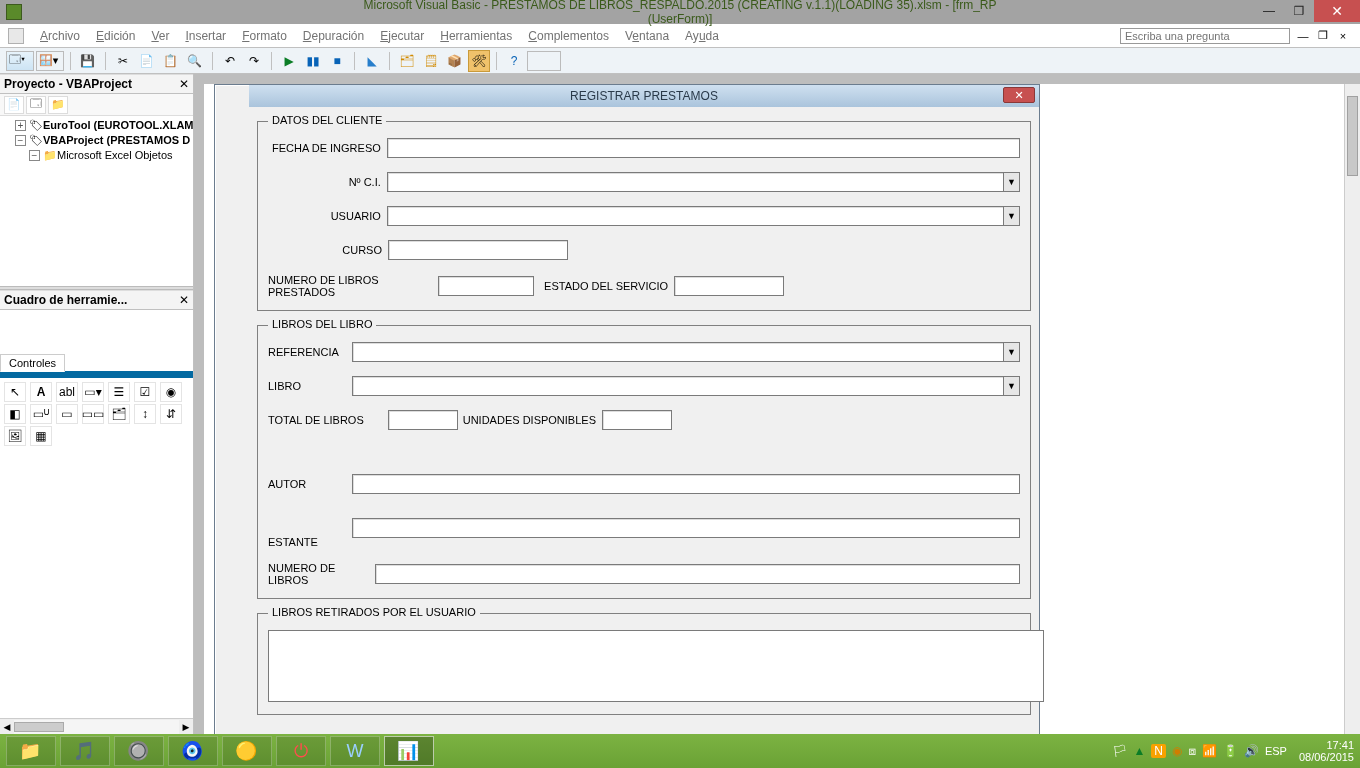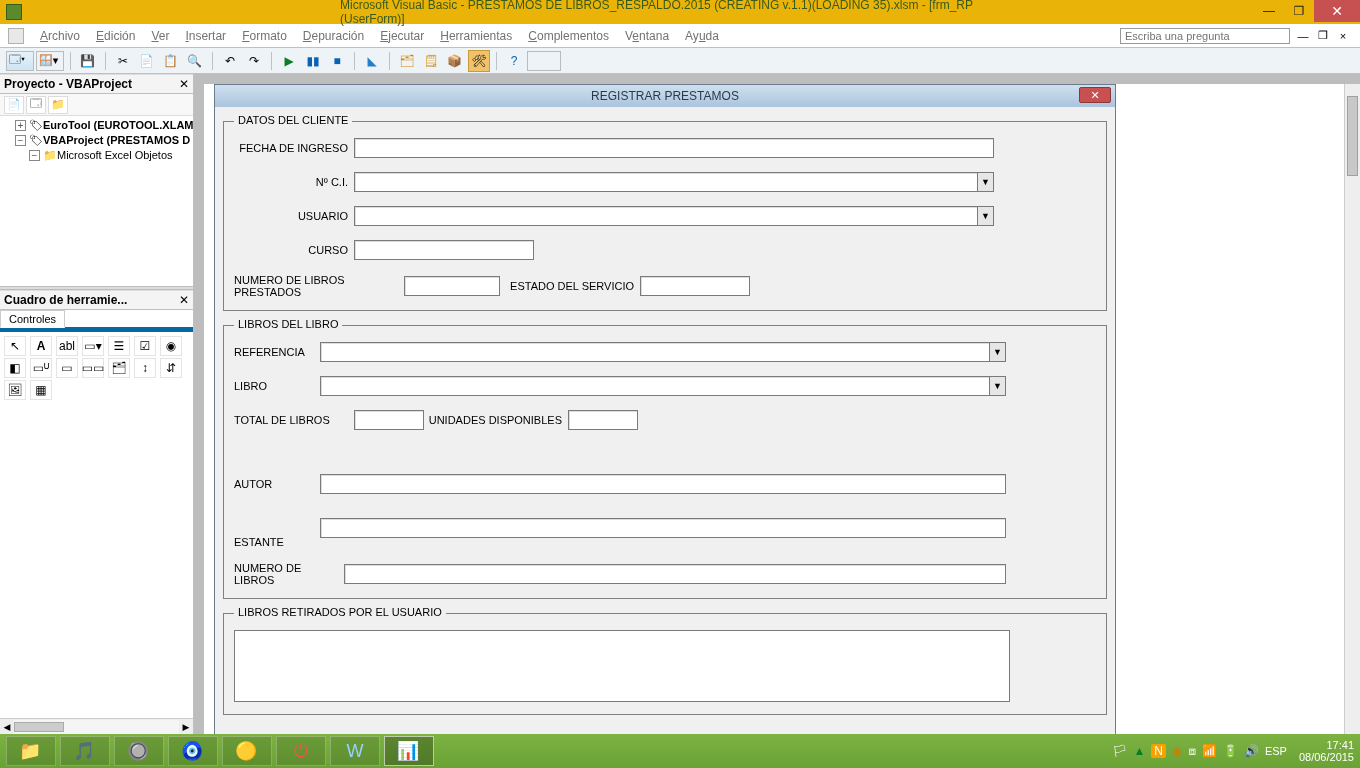--- a/index.html
+++ b/index.html
@@ -1,19 +1,19 @@
 <!DOCTYPE html>
 <html><head>
 <meta charset="utf-8">
 <style>
 * { margin: 0; padding: 0; box-sizing: border-box; font-family: "Segoe UI", Tahoma, sans-serif; }
 html, body { width: 1360px; height: 768px; overflow: hidden; background: #fff; }
 
 
-.titlebar { height: 24px; background: #eab308; display: flex; align-items: center; position: relative; }
+.titlebar { height: 24px; background: #a3a3a3; display: flex; align-items: center; position: relative; text-align: center; }
 .titlebar .icon { width: 16px; height: 16px; margin-left: 6px; background: #5a8a2a; border: 1px solid #3d5a1e; }
 .titlebar .title { position: absolute; left: 50%; transform: translateX(-50%); font-size: 12px; color: #3a5a1a; }
 .titlebar .wbtns { margin-left: auto; display: flex; height: 24px; }
 .titlebar .wbtn { width: 30px; height: 22px; display: flex; align-items: center; justify-content: center; font-size: 12px; color: #222; }
 .titlebar .wbtn.close { width: 46px; background: #c75050; color: #fff; font-size: 14px; }
 
 
 .menubar { height: 24px; background: #fff; display: flex; align-items: center; border-bottom: 1px solid #c0c0c0; padding-left: 4px; }
 .menubar .mi-icon { width: 16px; height: 16px; background: #e8e8e8; border: 1px solid #b0b0b0; margin: 0 8px 0 4px; }
 .menubar .mitem { font-size: 12px; padding: 2px 8px; color: #737373; cursor: default; }
@@ -43,39 +43,39 @@
 .tree ul { list-style: none; padding-left: 14px; }
 .tree > ul { padding-left: 4px; }
 .tree li { white-space: nowrap; line-height: 15px; padding: 0; }
 .tree .pm { display:inline-block; width: 11px; height:11px; border:1px solid #888; text-align:center; line-height:9px; font-size:10px; margin-right:3px; background:#fff; color:#555; }
 .tree .ic { display:inline-block; width:14px; font-size:11px; }
 .tree .bold { font-weight: bold; }
 
 .splitter-h { height: 4px; background: #ddd; cursor: ns-resize; border-top:1px solid #bbb; border-bottom:1px solid #bbb; }
 
 .toolbox { flex: 1; background: #fff; overflow: hidden; }
-.toolbox .tabbar { display:flex; border-bottom: 5px solid #0369a1; }
+.toolbox .tabbar { display:flex; border-bottom: 7px solid #0369a1; margin-top: 44px; }
 .toolbox .tab { font-size: 11px; padding: 2px 8px; border: 1px solid #ccc; border-bottom-color:#fff; background:#fff; margin-bottom:-1px; }
 .toolbox .grid { display: grid; grid-template-columns: repeat(7, 24px); gap: 2px 2px; padding: 4px; }
 .toolbox .tc { width: 22px; height: 20px; display:inline-flex; align-items:center; justify-content:center; font-size:12px; border:1px solid #e4e4e4; }
 
 
 .design { flex: 1; position: relative; overflow: hidden; }
 .design .ruler-top, .design .ruler-left { background: #bdbdbd; position: absolute; z-index: 1; }
 .design .ruler-top { left: 0; top: 0; right: 0; height: 10px; }
 .design .ruler-left { left: 0; top: 10px; width: 10px; bottom: 0; }
 .design .canvas { position: absolute; left: 10px; top: 10px; right: 16px; bottom: 0; overflow: auto;
 background-color: #fff;
 background-image: radial-gradient(#989898 0.7px, transparent 0.7px);
 background-size: 6px 6px; }
 .design .scrollbar-v { position:absolute; right:0; top:10px; bottom:0; width:16px; background:#eee; border-left:1px solid #ccc; }
 .design .scrollbar-v .thumb { position:absolute; left:2px; right:2px; top:12px; height:80px; background:#c8c8c8; border:1px solid #a0a0a0; }
 
 
-.userform { position: absolute; left: 10px; top: 0; width: 902px; background: #f0f0f0; border: 1px solid #6b7c8e; box-shadow: 1px 1px 0 #fff inset; }
+.userform { position: absolute; left: 10px; top: 0; width: 826px; background: #f0f0f0; border: 1px solid #6b7c8e; box-shadow: 1px 1px 0 #fff inset; padding-left: 34px; }
 .uf-title { height: 22px; background: linear-gradient(#cfe0f0,#aac4dc); display: flex; align-items: center; padding: 0 6px; font-size: 12px; color: #2a3a4a; justify-content: center; position: relative; }
 .uf-title .close { position: absolute; right: 4px; top: 2px; width: 32px; height: 16px; background: #c75050; color: #fff; display:flex; align-items:center; justify-content:center; font-size:11px; border:1px solid #8a3838; border-radius:2px; }
 .uf-body { padding: 8px 8px 20px 8px;
 background-color: #f0f0f0;
 background-image: radial-gradient(#a8a8a8 0.6px, transparent 0.6px);
 background-size: 6px 6px; }
 .frame { border: 1px solid #808080; background: transparent; margin: 6px 0 14px 0; padding: 16px 10px 12px 10px; position: relative; }
 .frame > .legend { position: absolute; top: -8px; left: 10px; background: #f0f0f0; padding: 0 4px; font-size: 11px; }
 .row { display: flex; align-items: center; margin-bottom: 14px; }
 .lbl { font-size: 11px; text-align: right; padding-right: 6px; }

